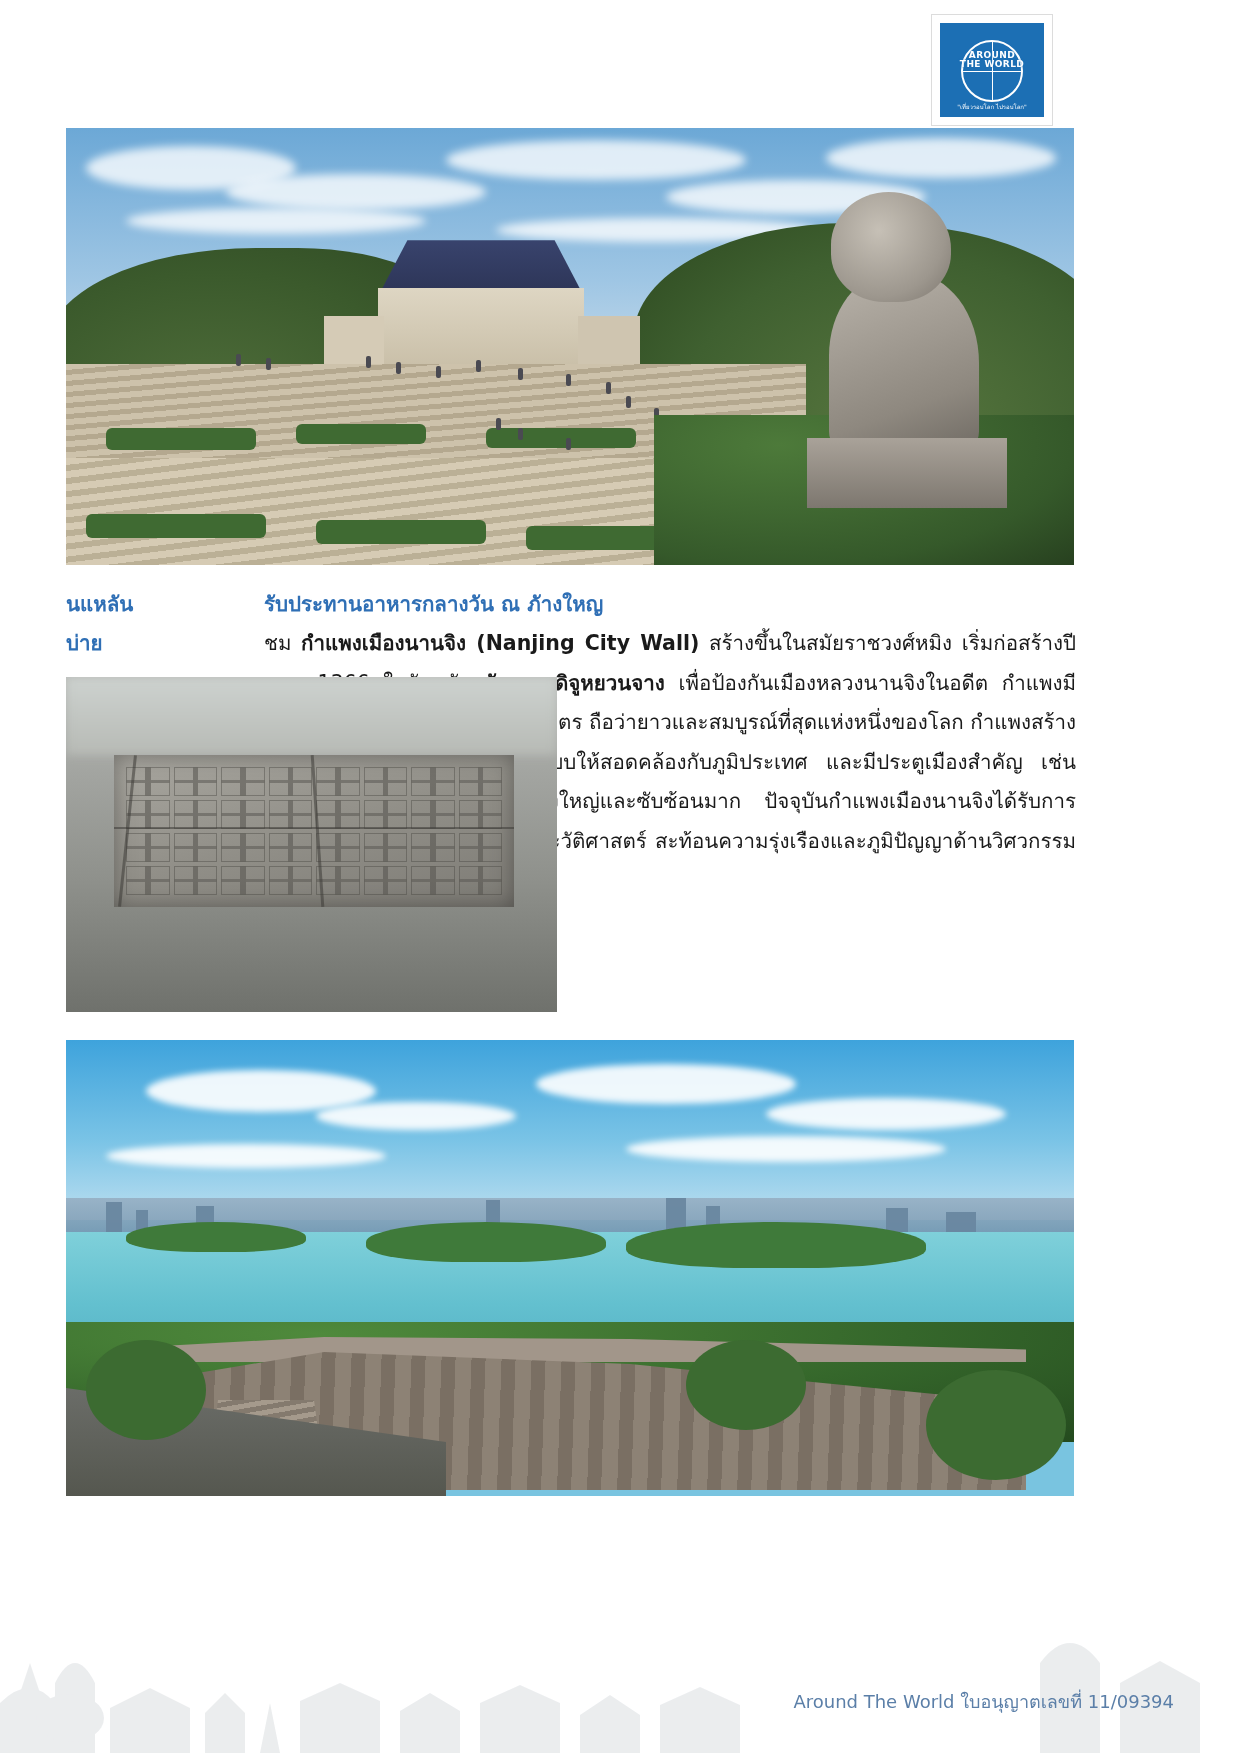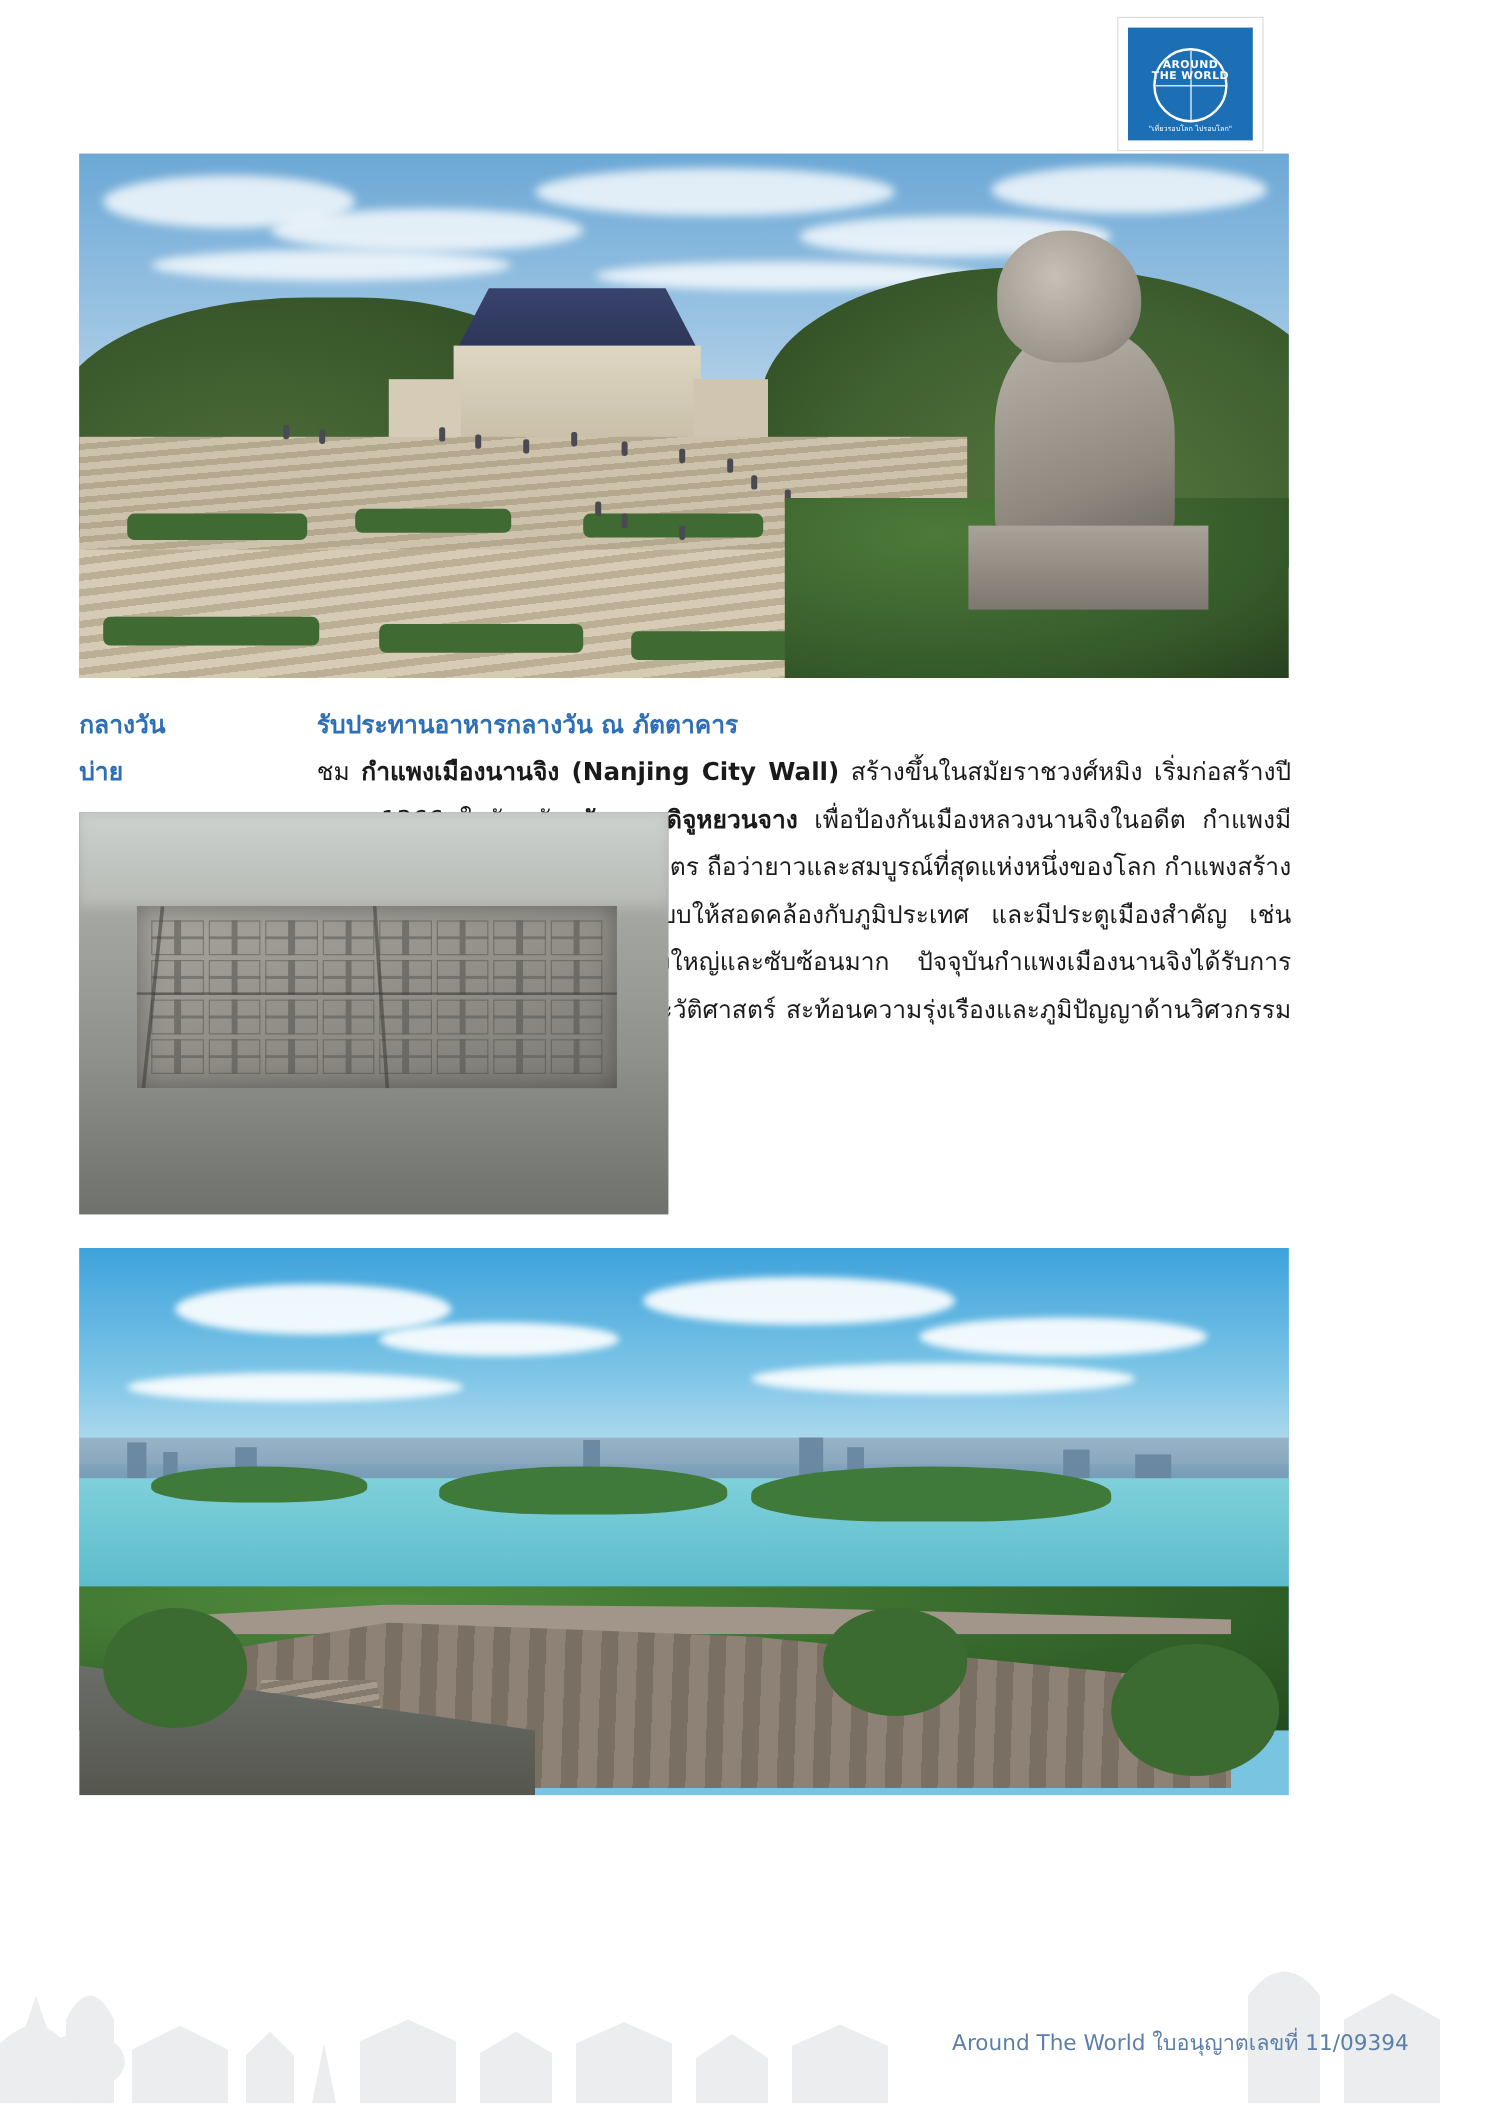--- a/index.html
+++ b/index.html
@@ -430,23 +430,23 @@
 
   <div class="bushes"></div>
 
   <div class="lion">
     <div class="lion-body"></div>
     <div class="lion-head"></div>
     <div class="lion-base"></div>
   </div>
 </div>
 
-<div class="row-label" id="label-noon">กลางวัน</div>
-
-<div class="noon-text">รับประทานอาหารกลางวัน ณ ภัตตาคาร</div>
+<div class="row-label" id="label-noon">นแหลัน</div>
+
+<div class="noon-text">รับประทานอาหารกลางวัน ณ ภัางใหญ</div>
 
 <div class="row-label" id="label-afternoon">บ่าย</div>
 
 <div class="body-text">ชม <b>กำแพงเมืองนานจิง (Nanjing City Wall)</b> สร้างขึ้นในสมัยราชวงศ์หมิง เริ่มก่อสร้างปี ค.ศ. 1366 ในรัชสมัย <b>จักรพรรดิจูหยวนจาง</b> เพื่อป้องกันเมืองหลวงนานจิงในอดีต กำแพงมี ความยาวเดิมประมาณ 35 กิโลเมตร ถือว่ายาวและสมบูรณ์ที่สุดแห่งหนึ่งของโลก กำแพงสร้างจากอิฐและหินขนาดใหญ่ ออกแบบให้สอดคล้องกับภูมิประเทศ และมีประตูเมืองสำคัญ เช่น <b>ประตูจงหัวเหมิน</b> ซึ่งมีโครงสร้างใหญ่และซับซ้อนมาก ปัจจุบันกำแพงเมืองนานจิงได้รับการอนุรักษ์เป็นแหล่งท่องเที่ยวทางประวัติศาสตร์ สะท้อนความรุ่งเรืองและภูมิปัญญาด้านวิศวกรรมของจีนโบราณ</div>
 
 <div class="tablet">
   <div class="tablet-bg"></div>
   <div class="tablet-blur-top"></div>
   <div class="tablet-slab">
     <div class="glyph-grid">

